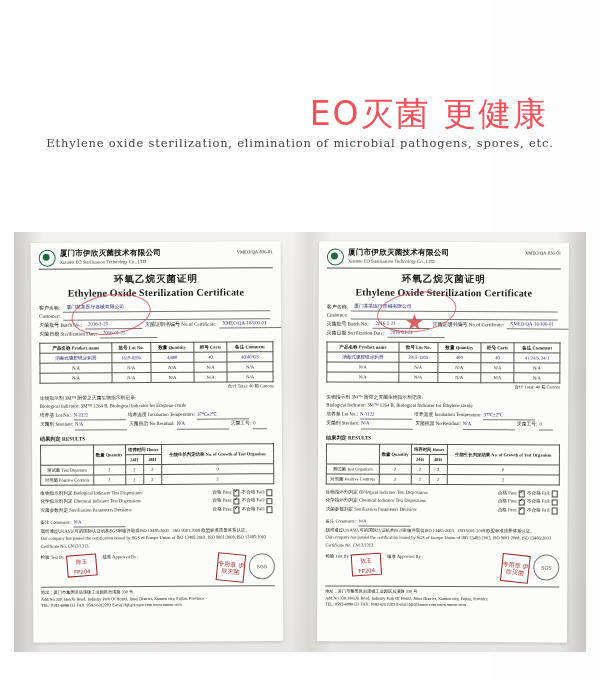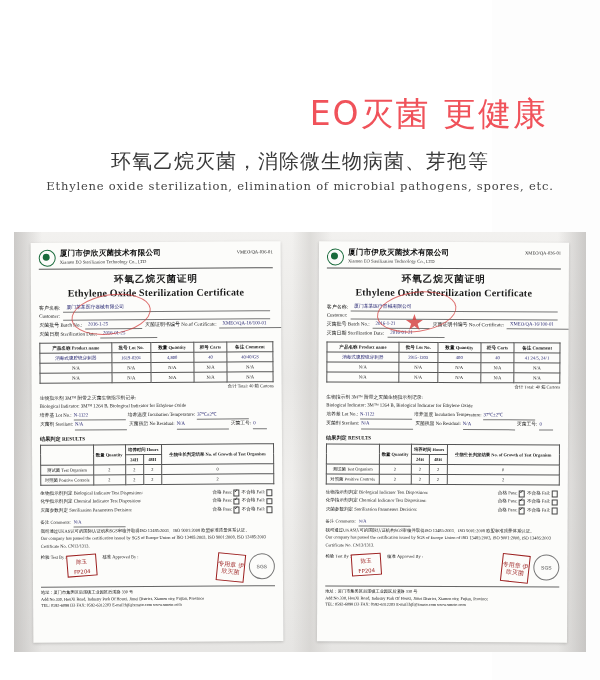--- a/index.html
+++ b/index.html
@@ -318,21 +318,20 @@
   }
   .star-stamp.r { left: 86px; top: 70px; }
 </style>
 </head>
 <body>
 
 <div class="page">
 
   <div class="headline-wrap">
     <div class="headline-main">EO灭菌 更健康</div>
-    <div class="headline-sub">环氧乙烷灭菌，消除微生物病菌、芽孢等</div>
     <div class="headline-en">Ethylene oxide sterilization, elimination of microbial pathogens, spores, etc.</div>
   </div>
 
   <div class="photo-area">
     <div class="photo-shade-l"></div>
     <div class="photo-shade-r"></div>
     <div class="photo-shade-mid"></div>
 
     <div class="cert left">
       <div class="oval-stamp l"></div>

